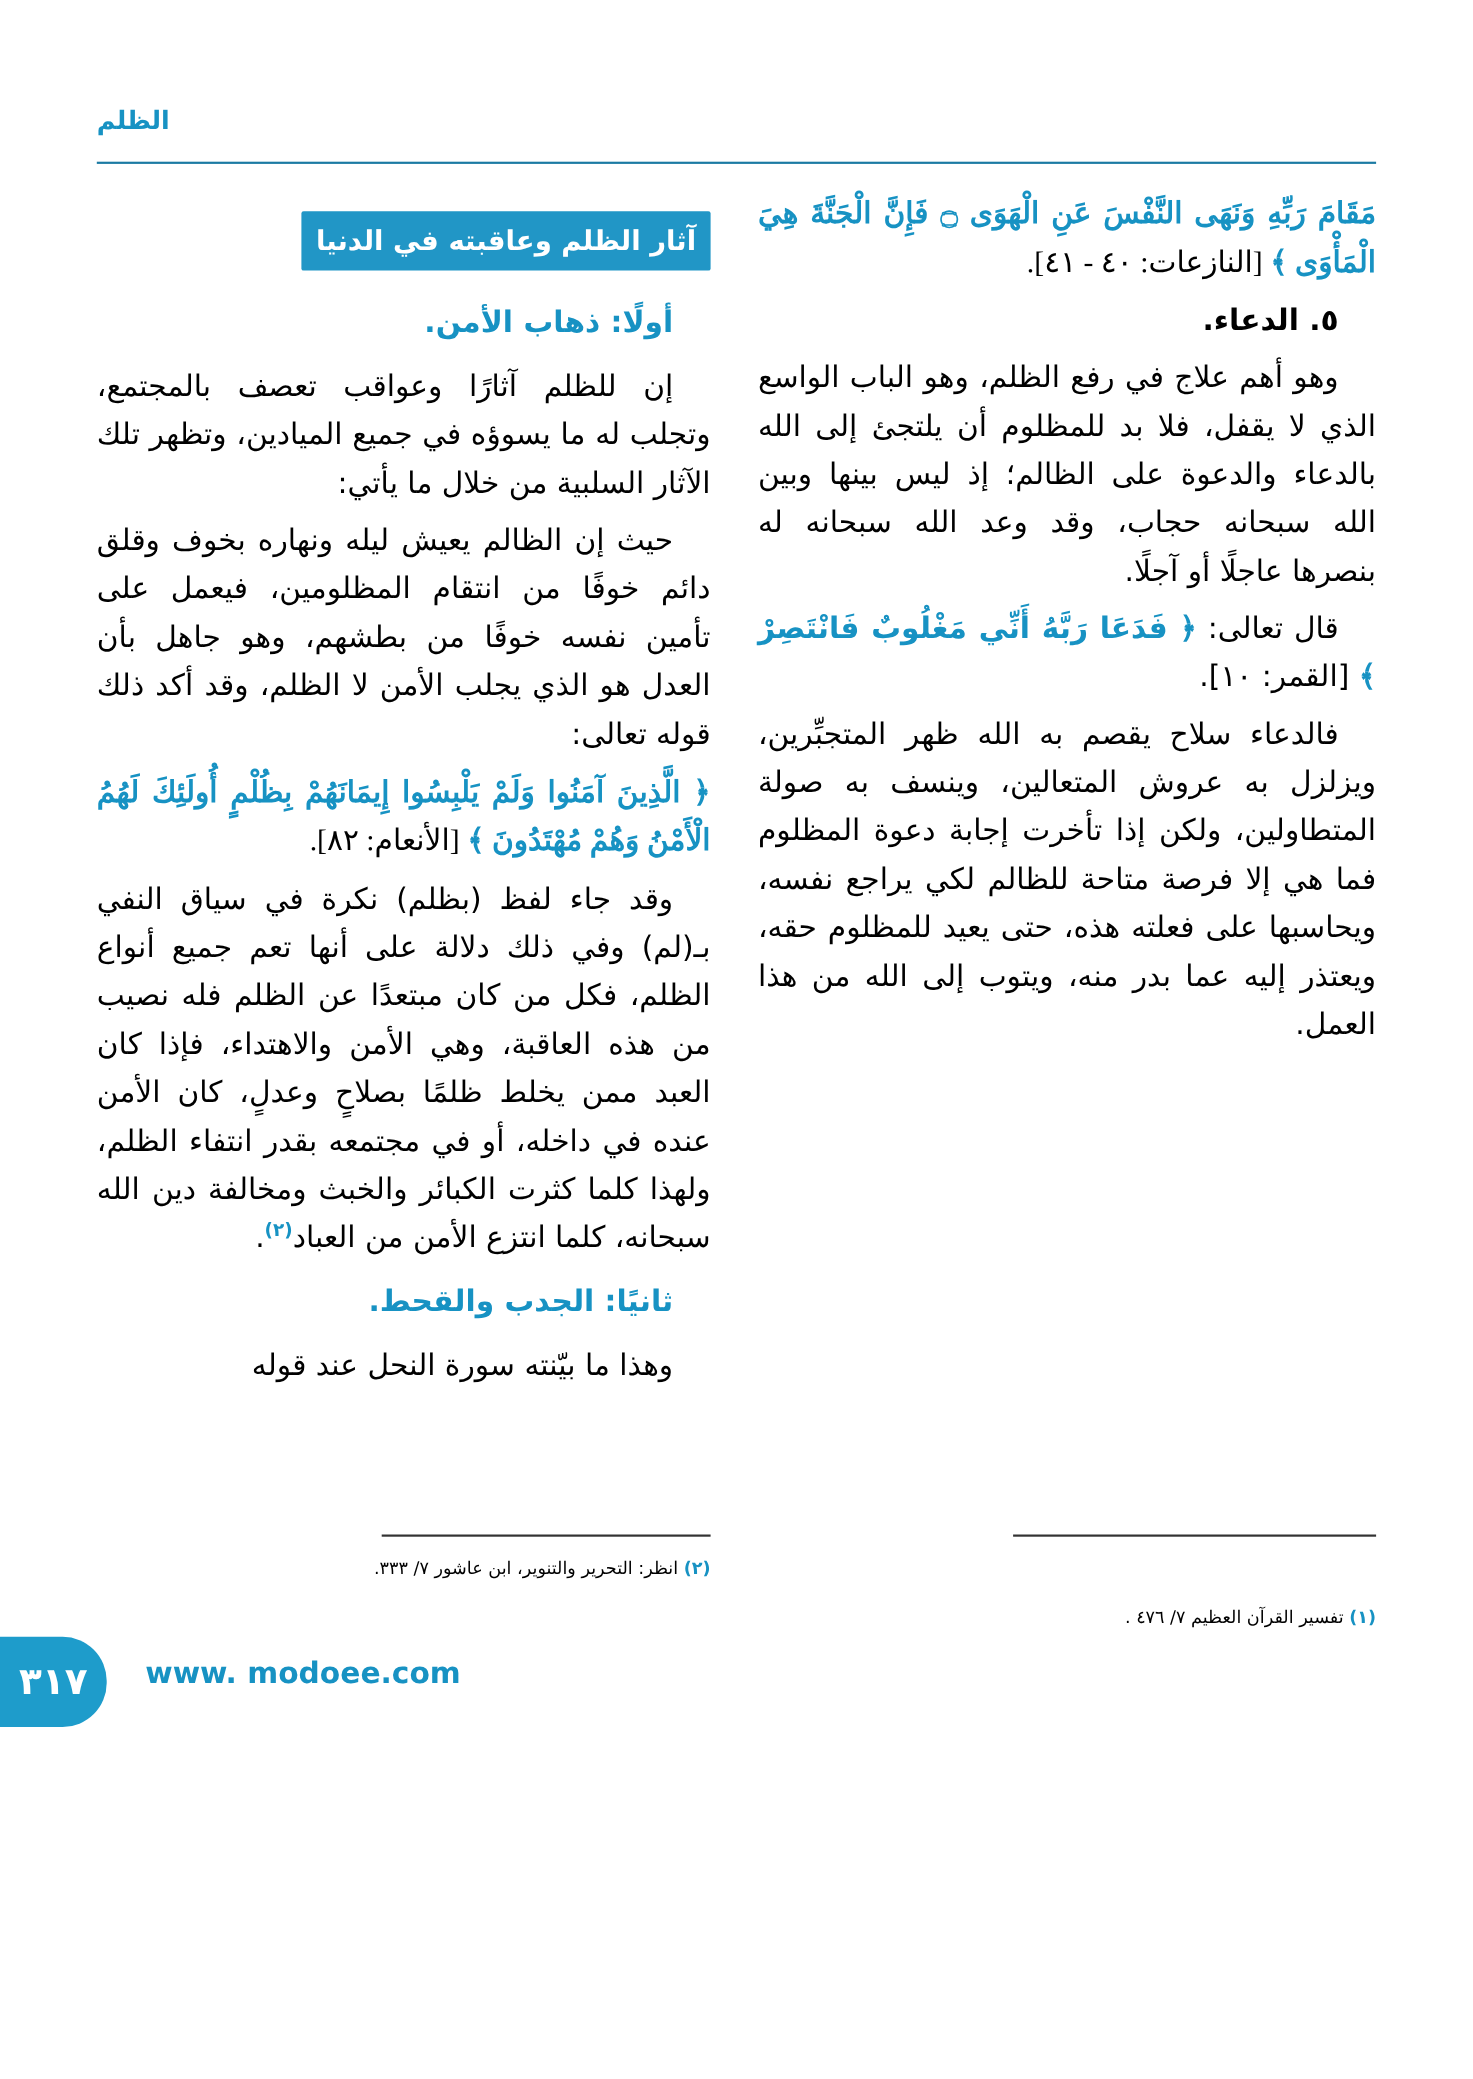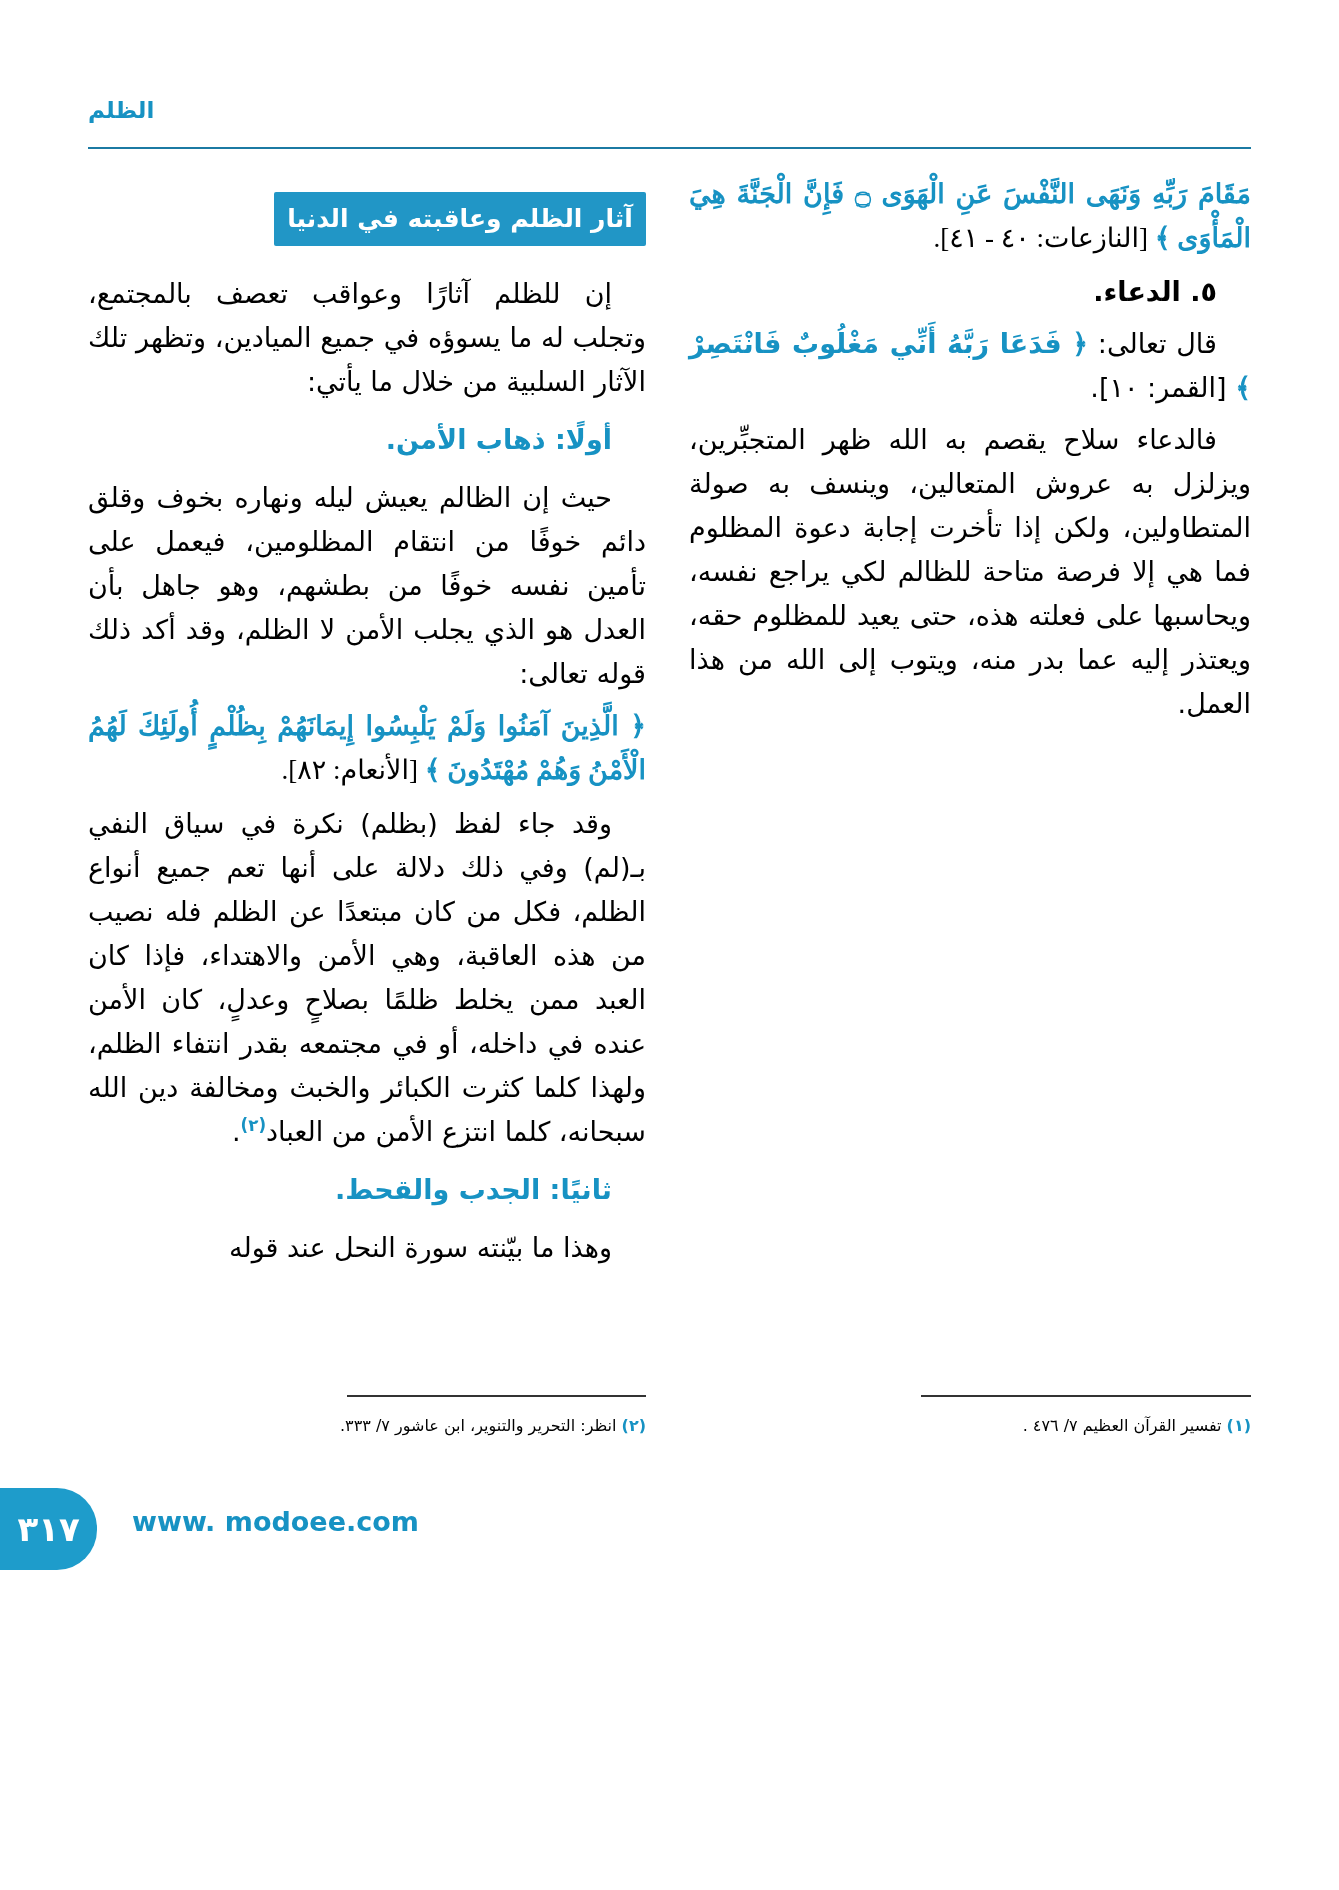--- a/index.html
+++ b/index.html
@@ -53,21 +53,21 @@
     vertical-align: super; line-height: 0; font-weight: bold;
   }
   .fn-rule { position: absolute; top: 1395px; height: 2px; background: #333333; }
   .fn-rule-right { right: 88px; width: 330px; }
   .fn-rule-left  { left: 347px; width: 299px; }
   .footnote {
     position: absolute; top: 1406px;
     font-size: 16px; line-height: 40px;
     color: #000; margin: 0; text-align: right;
   }
-  .footnote-right { right: 88px; width: 562px; }
+  .footnote-right { right: 88px; width: 562px; margin-top: 44px; }
   .footnote-left  { left: 88px;  width: 558px; }
   .fn-marker-inline { color: #1792c3; font-weight: bold; }
   .page-tab {
     position: absolute; left: 0; top: 1488px;
     width: 97px; height: 82px;
     background: #1e9ccb;
     border-radius: 0 40px 40px 0;
     color: #ffffff; font-size: 34px; font-weight: bold;
     display: flex; align-items: center; justify-content: center;
   }
@@ -87,41 +87,42 @@
 
   <section class="col col-right">
 
     <p class="verse-block no-indent">
       <span class="verse">مَقَامَ رَبِّهِ وَنَهَى النَّفْسَ عَنِ الْهَوَى ۝ فَإِنَّ الْجَنَّةَ هِيَ الْمَأْوَى ﴾</span>
       <span class="verse-ref">[النازعات: ٤٠ - ٤١].</span>
     </p>
 
     <p class="para bold-heading">٥. الدعاء.</p>
 
+    <p class="para">وهو أهم علاج في رفع الظلم، وهو الباب الواسع الذي لا يقفل، فلا بد للمظلوم أن يلتجئ إلى الله بالدعاء والدعوة على الظالم؛ إذ ليس بينها وبين الله سبحانه حجاب، وقد وعد الله سبحانه له بنصرها عاجلًا أو آجلًا.</p>
 
     <p class="para">
       <span>قال تعالى: </span>
       <span class="verse">﴿ فَدَعَا رَبَّهُ أَنِّي مَغْلُوبٌ فَانْتَصِرْ ﴾</span>
       <span class="verse-ref">[القمر: ١٠].</span>
     </p>
 
 
     <p class="para">فالدعاء سلاح يقصم به الله ظهر المتجبِّرين، ويزلزل به عروش المتعالين، وينسف به صولة المتطاولين، ولكن إذا تأخرت إجابة دعوة المظلوم فما هي إلا فرصة متاحة للظالم لكي يراجع نفسه، ويحاسبها على فعلته هذه، حتى يعيد للمظلوم حقه، ويعتذر إليه عما بدر منه، ويتوب إلى الله من هذا العمل.</p>
 
   </section>
 
   <section class="col col-left">
 
     <div class="section-box">
       <span>آثار الظلم وعاقبته في الدنيا</span>
     </div>
 
+    <p class="para teal-heading">أولًا: ذهاب الأمن.</p>
+
     <p class="para">إن للظلم آثارًا وعواقب تعصف بالمجتمع، وتجلب له ما يسوؤه في جميع الميادين، وتظهر تلك الآثار السلبية من خلال ما يأتي:</p>
-
-    <p class="para teal-heading">أولًا: ذهاب الأمن.</p>
 
     <p class="para">حيث إن الظالم يعيش ليله ونهاره بخوف وقلق دائم خوفًا من انتقام المظلومين، فيعمل على تأمين نفسه خوفًا من بطشهم، وهو جاهل بأن العدل هو الذي يجلب الأمن لا الظلم، وقد أكد ذلك قوله تعالى:</p>
 
     <p class="verse-block no-indent">
       <span class="verse">﴿ الَّذِينَ آمَنُوا وَلَمْ يَلْبِسُوا إِيمَانَهُمْ بِظُلْمٍ أُولَئِكَ لَهُمُ الْأَمْنُ وَهُمْ مُهْتَدُونَ ﴾</span>
       <span class="verse-ref">[الأنعام: ٨٢].</span>
     </p>
 
     <p class="para"><span>وقد جاء لفظ (بظلم) نكرة في سياق النفي بـ(لم) وفي ذلك دلالة على أنها تعم جميع أنواع الظلم، فكل من كان مبتعدًا عن الظلم فله نصيب من هذه العاقبة، وهي الأمن والاهتداء، فإذا كان العبد ممن يخلط ظلمًا بصلاحٍ وعدلٍ، كان الأمن عنده في داخله، أو في مجتمعه بقدر انتفاء الظلم، ولهذا كلما كثرت الكبائر والخبث ومخالفة دين الله سبحانه، كلما انتزع الأمن من العباد</span><sup class="fn-marker">(٢)</sup><span>.</span></p>
 

